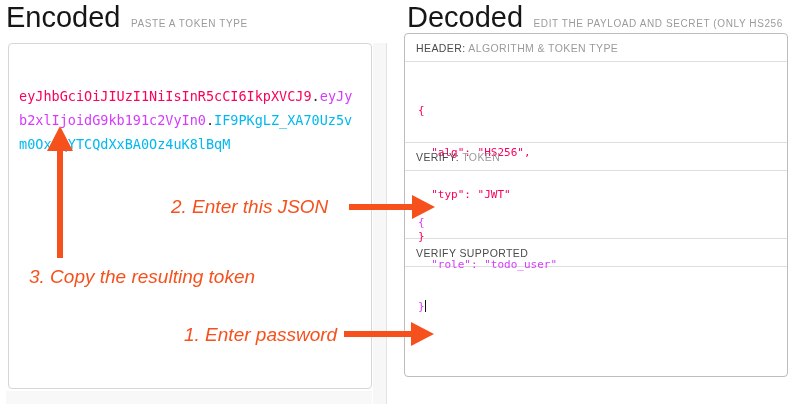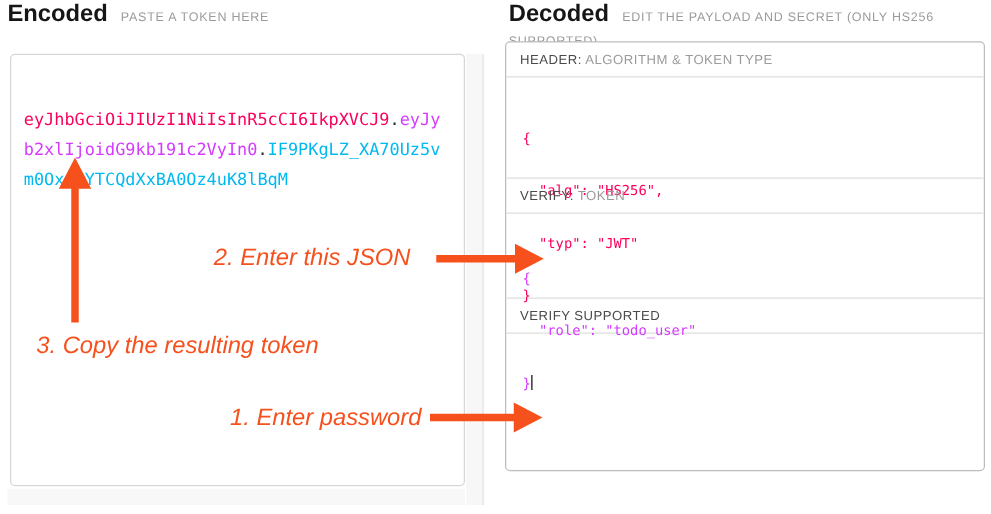--- a/index.html
+++ b/index.html
@@ -5,21 +5,21 @@
   * { margin: 0; padding: 0; box-sizing: border-box; }
   html, body { background: #ffffff; }
   body {
     width: 793px; height: 411px;
     font-family: "Liberation Sans", sans-serif;
     position: relative; overflow: hidden;
   }
   .abs { position: absolute; }
 
   
-  .panel-title { font-size: 19px; font-weight: 700; color: #161616; letter-spacing: 0; }
+  .panel-title { font-size: 29px; font-weight: 400; color: #161616; letter-spacing: 0; }
   .panel-subtitle { font-size: 10px; color: #9b9b9b; letter-spacing: 0.6px; }
 
   
   .encoded-box {
     left: 8px; top: 43px; width: 364px; height: 346px;
     background: #fff; border: 1px solid #d6d6d6; border-radius: 4px;
   }
   .token-area {
     left: 18px; top: 61px; width: 338px;
     font-family: "DejaVu Sans Mono", "Liberation Mono", monospace;
@@ -83,21 +83,21 @@
     border-left: 13px solid transparent;
     border-right: 13px solid transparent;
     border-bottom: 25px solid #f6511d;
   }
 </style>
 </head>
 <body>
 
 <div class="abs" style="left:6px; top:1px;">
   <span class="panel-title">Encoded</span>
-  <span class="panel-subtitle" style="margin-left:6px;">PASTE A TOKEN HERE</span>
+  <span class="panel-subtitle" style="margin-left:6px;">PASTE A TOKEN TYPE</span>
 </div>
 
 <div class="abs encoded-box">
   <div class="abs token-area" style="left:10px; top:18px;margin-top:22px;"><span class="tok-header">eyJhbGciOiJIUzI1NiIsInR5cCI6IkpXVCJ9</span><span class="tok-dot">.</span><span class="tok-payload">eyJyb2xlIjoidG9kb191c2VyIn0</span><span class="tok-dot">.</span><span class="tok-signature">IF9PKgLZ_XA70Uz5vm0OxrqYTCQdXxBA0Oz4uK8lBqM</span></div>
 </div>
 
 <div class="abs vscroll-strip"></div>
 <div class="abs hscroll-strip"></div>
 
 <div class="abs" style="left:407px; top:1px;">

